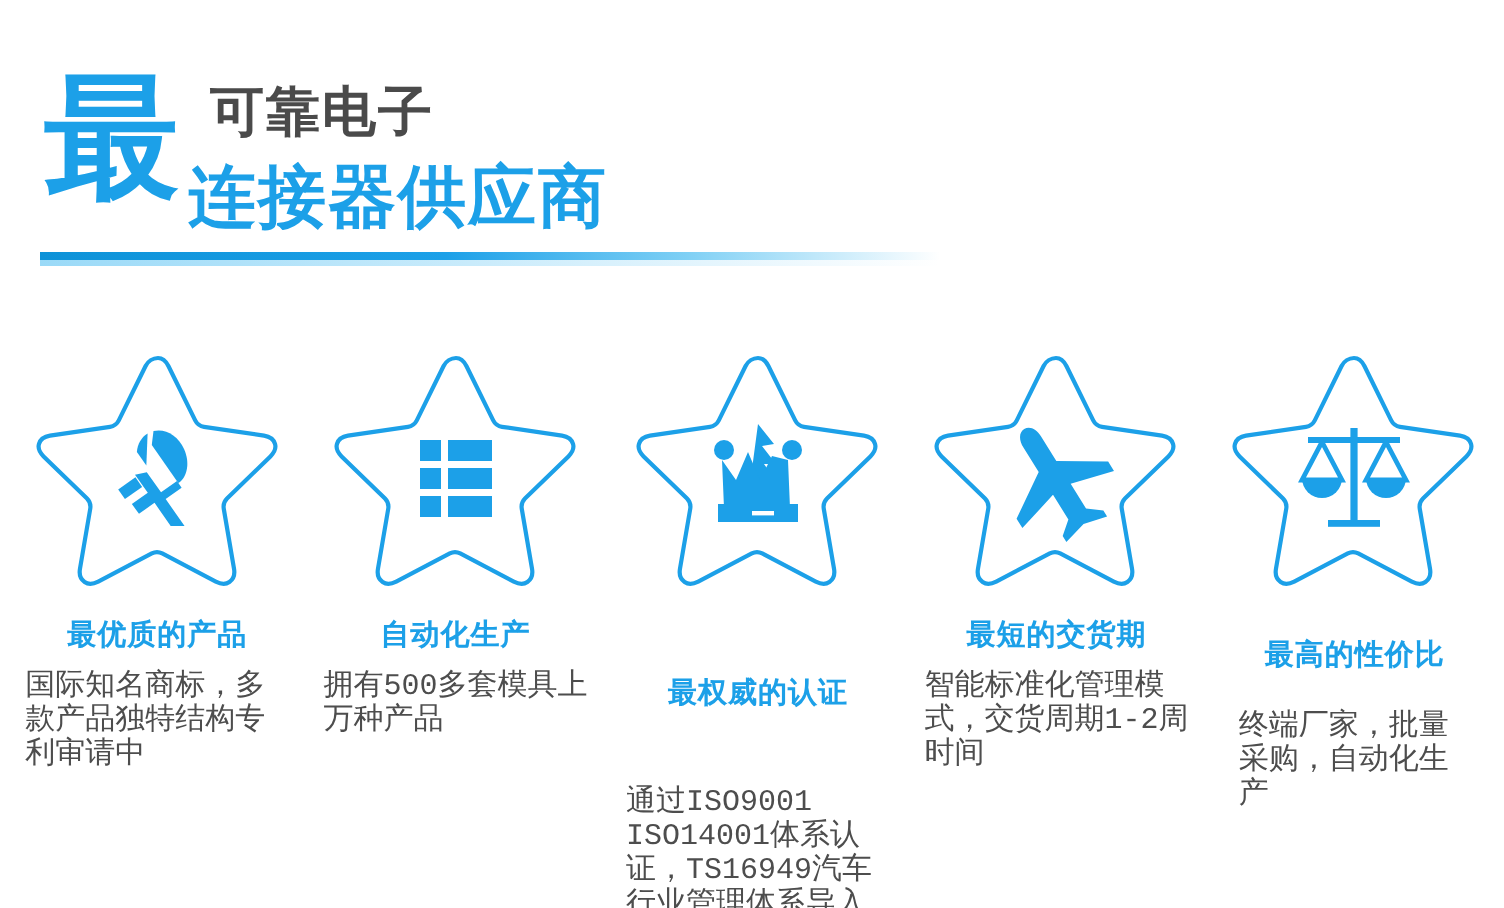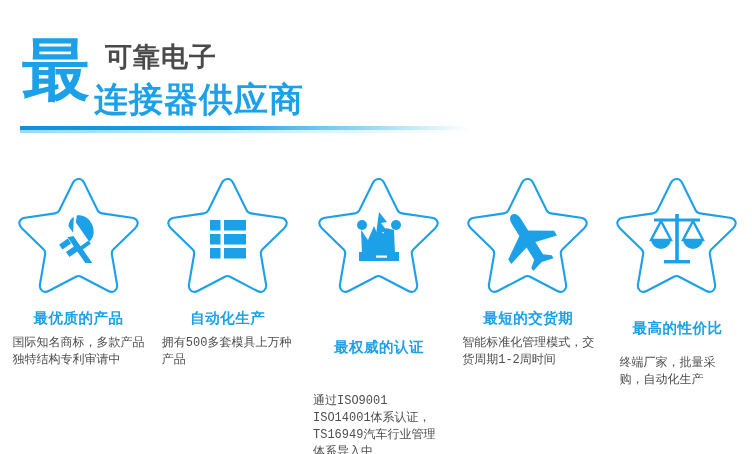--- a/index.html
+++ b/index.html
@@ -110,21 +110,21 @@
     font-size: 14.5px;
     line-height: 18px;
     font-weight: bold;
     color: #1ca0e8;
     text-align: center;
     letter-spacing: 0.5px;
     white-space: nowrap;
   }
   .feature-desc {
     margin-top: 7px;
-    font-size: 12px;
+    font-size: 15px;
     line-height: 17px;
     color: #4d4d4d;
     text-align: left;
     width: 136px;
     padding-left: 2px;
     box-sizing: border-box;
   }
   .feature:nth-child(5) .feature-desc {
     width: 120px;
   }

